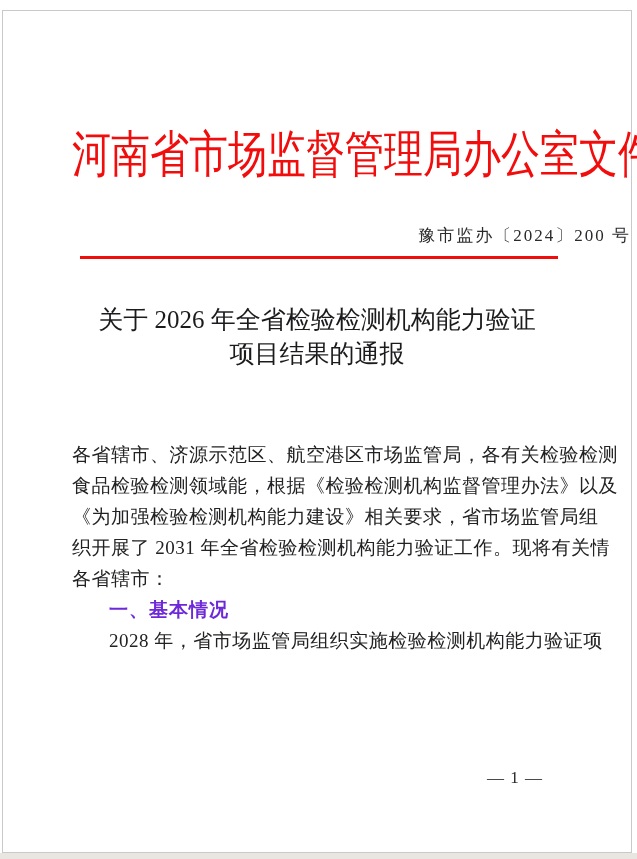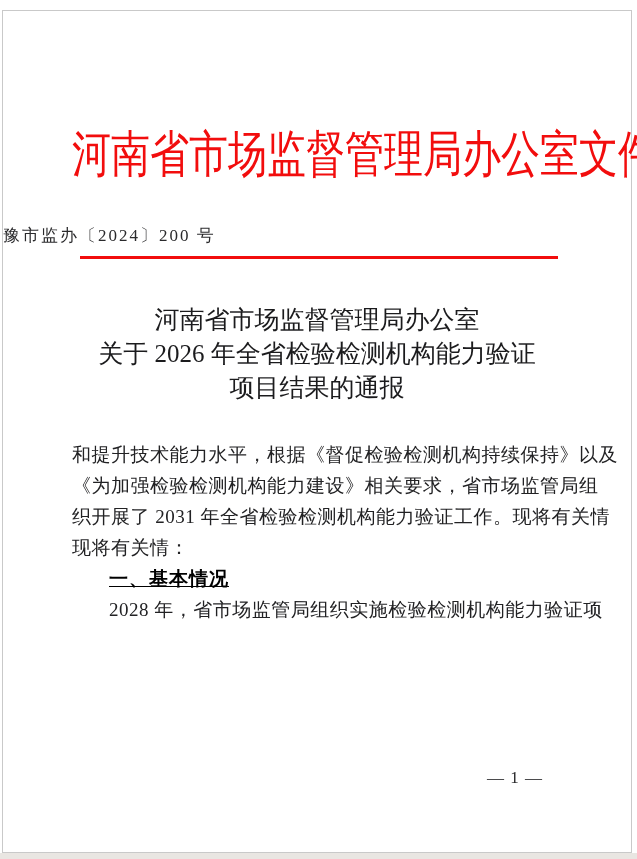--- a/index.html
+++ b/index.html
@@ -22,21 +22,21 @@
     position: absolute; top: 112px; left: 0; width: 100%;
     text-align: center;
     color: var(--accent-red);
     font-size: 50px; line-height: 62px;
     white-space: nowrap;
     transform: scaleX(0.78);
     transform-origin: 50% 50%;
   }
   .doc-number {
     position: absolute; top: 213px; left: 0; width: 100%;
-    text-align: left;
+    text-align: right;
     font-size: 17px;
     letter-spacing: 2px;
     color: #2a2a2c;
   }
   .red-line {
     position: absolute; left: 77px; top: 245px;
     width: 478px; height: 3px;
     background: var(--accent-red);
   }
   .title-block {
@@ -51,22 +51,21 @@
     font-size: 19px; line-height: 31px;
     letter-spacing: 0.5px;
     color: #222224;
   }
   .line { white-space: nowrap; }
   .indent { text-indent: 37px; }
   .heading {
     font-family: "Liberation Sans", "DejaVu Sans", sans-serif;
     font-weight: bold;
     letter-spacing: 1px;
-    color: #000000;
-    text-decoration: underline;
+    color: #6d28d9;
   }
   .page-number {
     position: absolute; top: 757px; right: 88px;
     font-size: 17px;
     letter-spacing: 1px;
     color: #2a2a2c;
     white-space: nowrap;
   }
   .bottom-strip {
     position: absolute; left: 0; top: 853px;
@@ -79,31 +78,31 @@
 
 <div class="page">
 
   <div class="red-header">河南省市场监督管理局办公室文件</div>
 
   <div class="doc-number">豫市监办〔2024〕200 号</div>
 
   <div class="red-line"></div>
 
   <div class="title-block">
-    <div class="line">河南省市场监督管理局办公室</div>
     <div class="line">关于 2026 年全省检验检测机构能力验证</div>
     <div class="line">项目结果的通报</div>
   </div>
 
   <div class="body-text">
+    <div class="line">各省辖市、济源示范区、航空港区市场监管局，各有关检验检测</div>
 
-    <div class="line">和提升技术能力水平，根据《督促检验检测机构持续保持》以及</div>
+    <div class="line">食品检验检测领域能，根据《检验检测机构监督管理办法》以及</div>
     <div class="line">《为加强检验检测机构能力建设》相关要求，省市场监管局组</div>
     <div class="line">织开展了 2031 年全省检验检测机构能力验证工作。现将有关情</div>
-    <div class="line">现将有关情：</div>
+    <div class="line">各省辖市：</div>
 
     <div class="line indent heading">一、基本情况</div>
 
     <div class="line indent">2028 年，省市场监管局组织实施检验检测机构能力验证项</div>
   </div>
 
   <div class="page-number">— 1 —</div>
 
 </div>
 

